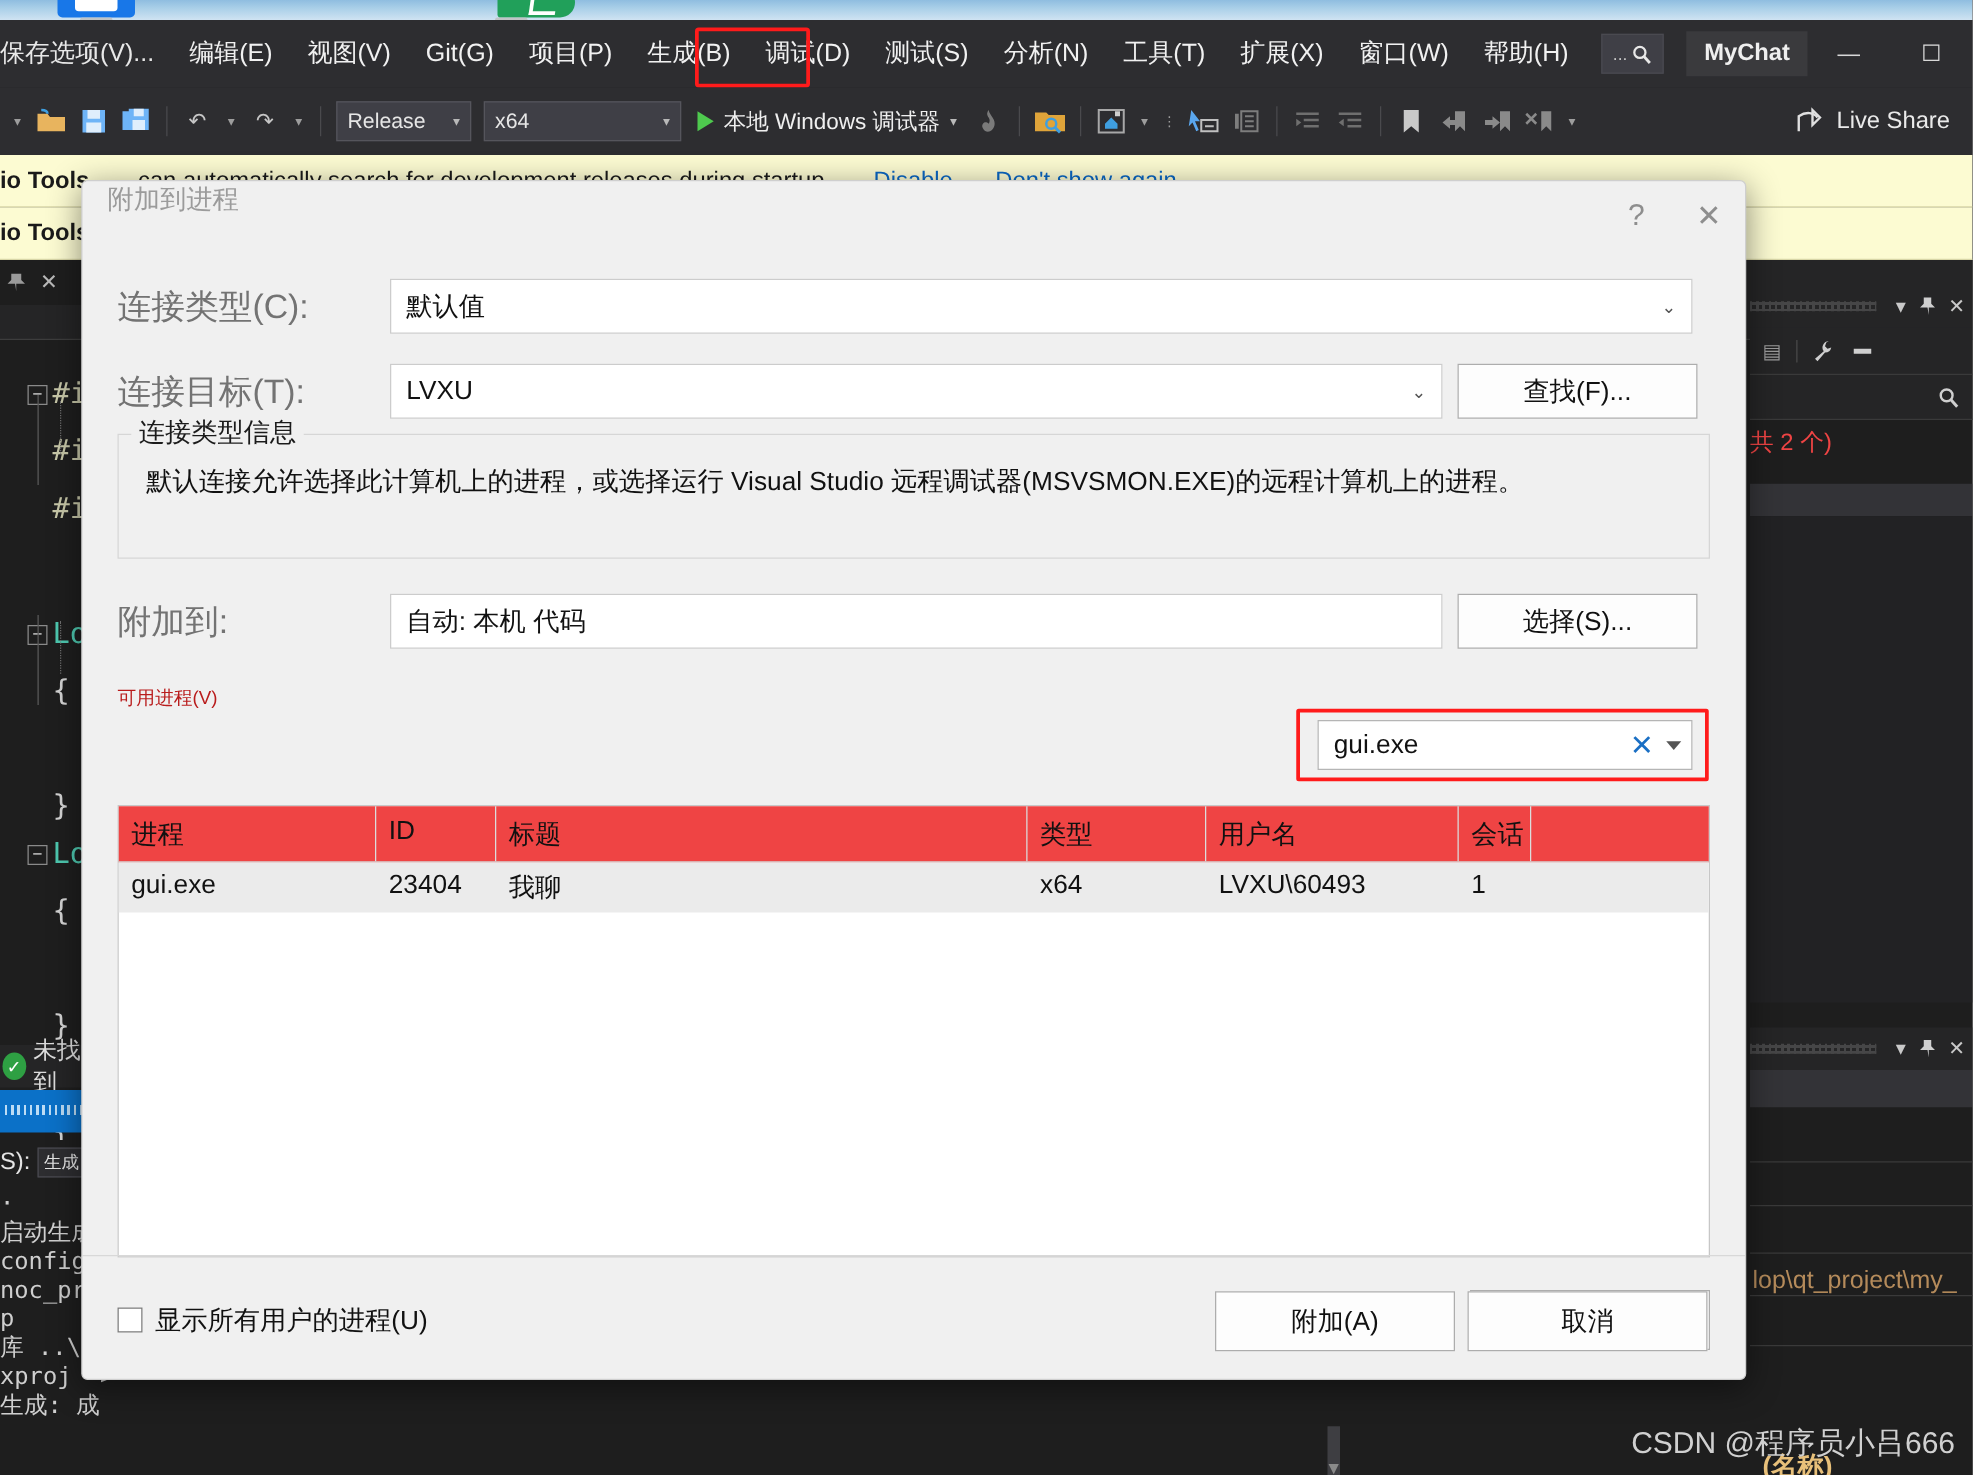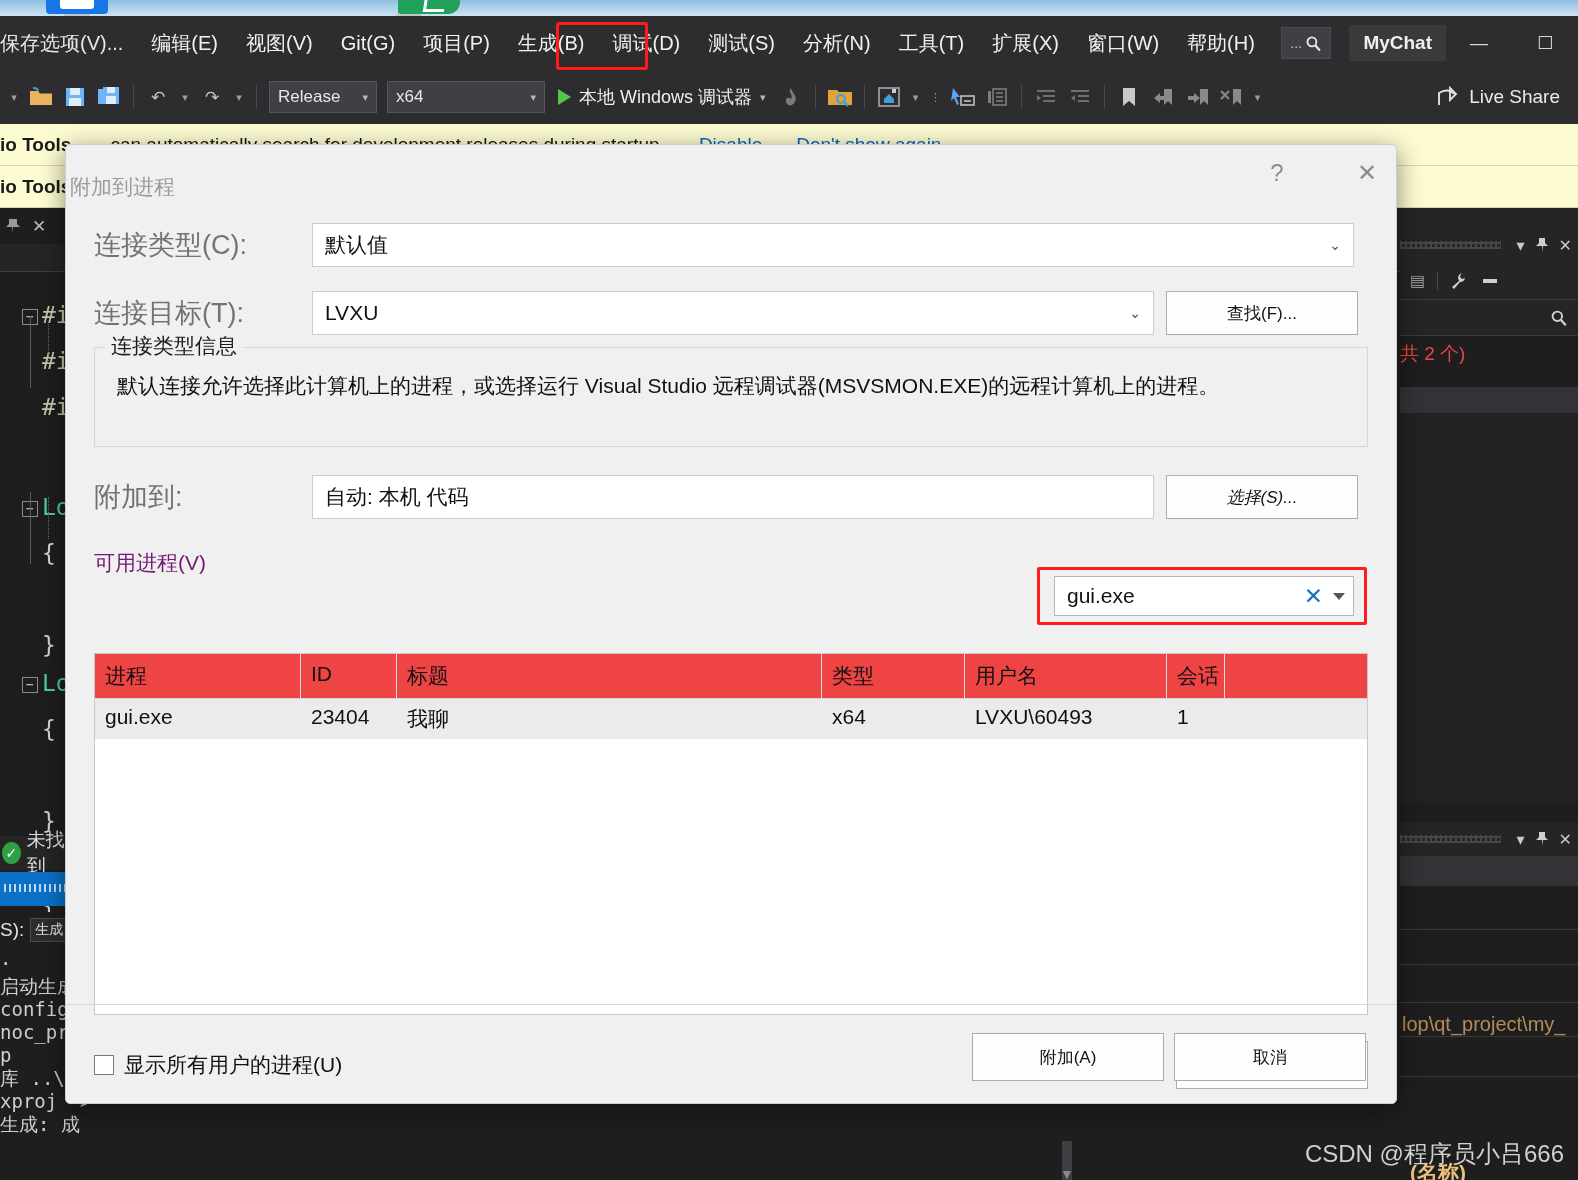--- a/index.html
+++ b/index.html
@@ -144,38 +144,38 @@
   .vscroll{position:absolute;background:#3e3e42;width:10px;}
 
   
   .dlg{
     position:absolute; left:65px; top:144px; width:1332px; height:960px;
     background:#f0f0f0; border:1px solid #cfcfcf; border-radius:5px;
     box-shadow:0 6px 26px rgba(0,0,0,.45);
     font-family:"Liberation Sans","DejaVu Sans",sans-serif;
   }
   .dlg-title{
-    height:56px; display:flex; align-items:flex-end; padding-left:4px;
-    color:#9b9b9b; font-size:21px; border-radius:5px 5px 0 0;gap:32px;
+    height:56px; display:flex; align-items:flex-start; padding-left:20px;
+    color:#9b9b9b; font-size:21px; border-radius:5px 5px 0 0;
   }
   .dlg-title .spacer{flex:1;}
   .dlg-btn{width:58px;height:56px;display:flex;align-items:center;justify-content:center;
            color:#8e8e8e;font-size:24px;}
   .dlg-body{ padding:0 28px; position:relative; }
 
   .row{ display:flex; align-items:center; margin-bottom:0; }
   .lbl{ font-size:27px; color:#737373; width:218px; flex:none;}
   .field{
     height:44px; background:#fff; border:1px solid #ccc; display:flex; align-items:center;
     padding:0 12px; font-size:21px; color:#111;
   }
   .field .val{flex:1; white-space:nowrap;}
   .field .chev{ color:#555; font-size:14px; }
   .btn{
-    background:#fdfdfd; border:1px solid #adadad; font-size:17px; color:#111;
+    background:#fdfdfd; border:1px solid #adadad; font-size:21px; color:#111;
     display:flex; align-items:center; justify-content:center; cursor:pointer;
   }
   .group{
     border:1px solid #d6d6d6; background:#f0f0f0; position:relative;
   }
   .group-label{
     position:absolute; font-size:21px; color:#1b1b1b; background:#f0f0f0; padding:0 6px;
   }
   .info-text{ font-size:21px; color:#111; padding:22px 22px 0 22px; line-height:1.5;}
 
@@ -510,25 +510,25 @@
     <div class="group" style="margin-top:12px;height:100px;">
       <div class="group-label" style="left:10px;top:-16px;">连接类型信息</div>
       <div class="info-text">默认连接允许选择此计算机上的进程，或选择运行 Visual Studio 远程调试器(MSVSMON.EXE)的远程计算机上的进程。</div>
     </div>
 
     <div class="row" style="margin-top:28px;">
       <div class="lbl">附加到:</div>
       <div class="field" style="width:842px;">
         <span class="val">自动: 本机 代码</span>
       </div>
-      <div class="btn" style="width:192px;height:44px;margin-left:12px;font-style:italic;">选择(S)...</div>
+      <div class="btn" style="width:192px;height:44px;margin-left:12px;">选择(S)...</div>
     </div>
 
     <div style="position:relative;margin-top:30px;">
-      <div style="font-size:21px;color:#701a75;">可用进程(V)</div>
+      <div style="font-size:15px;color:#b91c1c;">可用进程(V)</div>
 
       <div class="searchbox-hl" style="right:1px;top:18px;width:330px;height:58px;"></div>
       <div class="searchbox" style="position:absolute;right:14px;top:27px;width:300px;">
         <span class="sv">gui.exe</span>
         <span class="clear-x">✕</span>
         <span class="dd-tri"></span>
       </div>
 
       <div class="proc-table" style="margin-top:76px;height:362px;">
         <div class="th-row">

